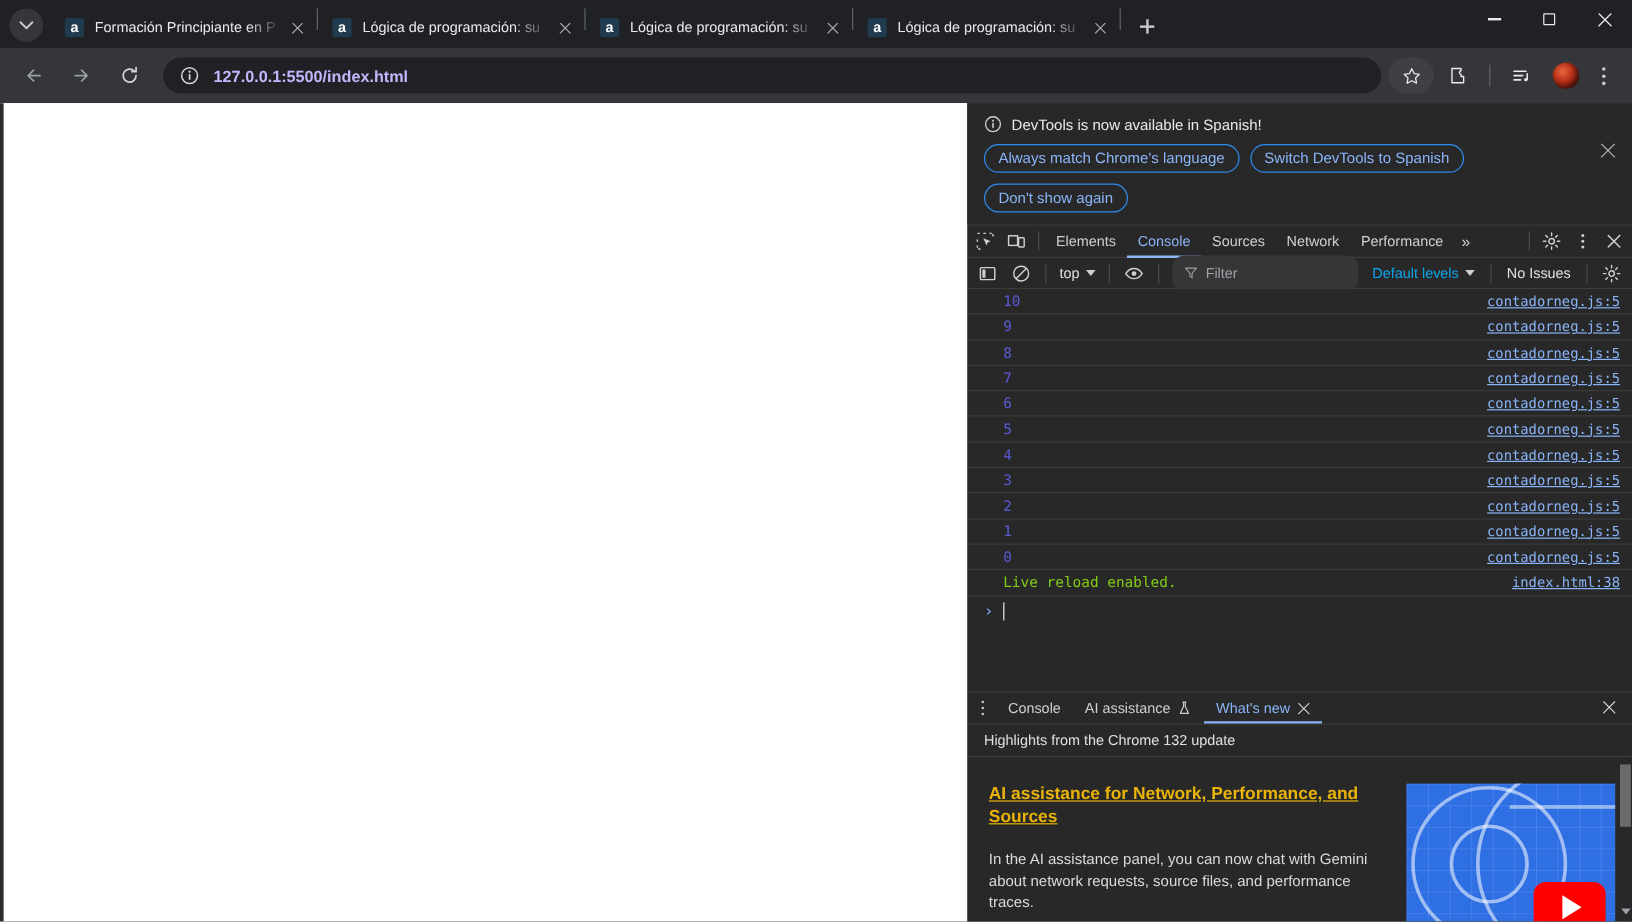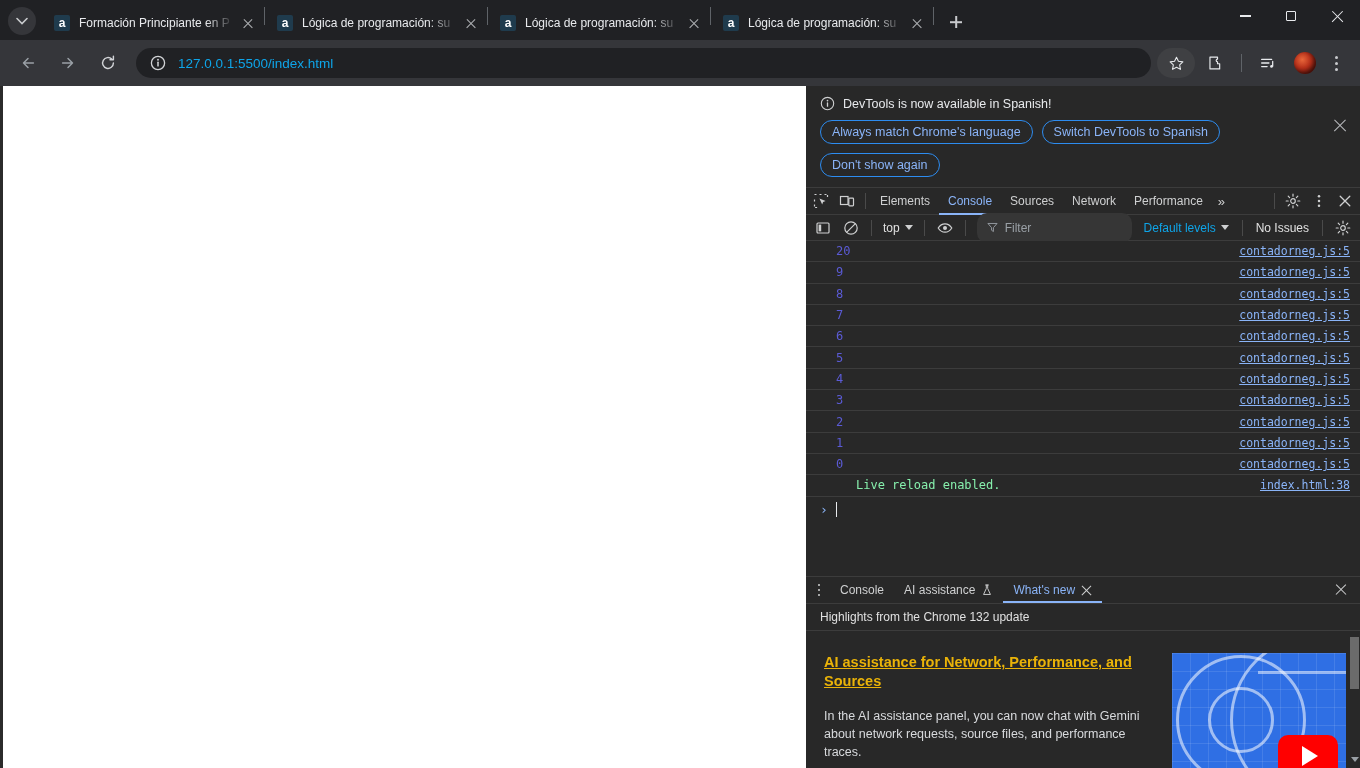--- a/index.html
+++ b/index.html
@@ -75,21 +75,21 @@
 
   
   .toolbar { height:46px; background:#35363a; display:flex; align-items:center; padding:0 8px; flex:0 0 46px; }
   .tb-btn { width:32px; height:32px; margin:0 4px; display:flex; align-items:center; justify-content:center; border-radius:50%; }
   .tb-btn svg { width:18px; height:18px; }
   .omnibox {
     flex:1 1 auto; height:30px; background:#202124; border-radius:16px;
     display:flex; align-items:center; padding:0 14px; margin:0 6px 0 8px; min-width:0;
   }
   .omni-icon { width:16px; height:16px; flex:0 0 16px; margin-right:12px; }
-  .omni-url { color:#0ea5e9; font-size:13.5px; white-space:nowrap; overflow:hidden; }
+  .omni-url { color:#c4b5fd; font-size:13.5px; white-space:nowrap; overflow:hidden;font-weight:bold; }
   .tb-right { display:flex; align-items:center; flex:0 0 auto; }
   .star-pill { width:38px; height:30px; border-radius:15px; background:#3f4043; display:flex; align-items:center; justify-content:center; }
   .tb-sep { width:1px; height:18px; background:#5f6368; margin:0 6px; }
   .avatar {
     width:22px; height:22px; border-radius:50%; margin:0 6px;
     background: radial-gradient(circle at 38% 35%, #e8663a 0%, #b7301a 42%, #7b1b10 78%, #4a0f08 100%);
     box-shadow: inset -2px -2px 4px rgba(0,0,0,.55);
   }
   .kebab { width:28px; height:28px; display:flex; flex-direction:column; align-items:center; justify-content:center; gap:3px; margin-right:2px; }
   .kebab i { width:3px; height:3px; border-radius:50%; background:#c8cacd; display:block; }
@@ -146,21 +146,21 @@
   .levels { font-size:12px; color:#0ea5e9; display:flex; align-items:center; gap:5px; padding:0 6px; white-space:nowrap; }
   .issues { font-size:12px; color:#e0e0e0; padding:0 6px; white-space:nowrap; }
 
   .console-body { flex:1 1 auto; overflow:hidden; background:#282828; }
   .log-row {
     display:flex; align-items:center; justify-content:space-between;
     height:21.3px; border-bottom:1px solid #3c3c3c; padding:0 10px 0 30px;
     font-family:"DejaVu Sans Mono","Liberation Mono",monospace; font-size:12px;
   }
   .log-val { color:#5b5bd6; }
-  .log-val.plain { color:#86efac;margin-left:20px; }
+  .log-val.plain { color:#84cc16; }
   .log-src { color:#8ab4f8; text-decoration:underline; font-size:11.5px; }
   .prompt-row { display:flex; align-items:center; height:26px; padding:0 10px 0 14px; gap:8px; }
   .prompt-caret { color:#8ab4f8; font-size:13px; font-family:"DejaVu Sans Mono",monospace; }
   .caret-bar { width:1px; height:15px; background:#e8eaed; }
 
   
   .drawer { flex:0 0 192px; display:flex; flex-direction:column; border-top:1px solid #3c3c3c; background:#282828; min-height:0;}
   .drawer-tabs { height:27px; display:flex; align-items:center; padding:0 2px; border-bottom:1px solid #3c3c3c; flex:0 0 27px; }
   .drawer-kebab { width:22px; height:22px; display:flex; flex-direction:column; align-items:center; justify-content:center; gap:2.5px; }
   .drawer-kebab i { width:2.6px;height:2.6px;border-radius:50%;background:#cfd0d1;display:block; }
@@ -443,21 +443,21 @@
         <div class="dt-icobtn">
           <svg viewBox="0 0 16 16">
             <circle cx="8" cy="8" r="2.3" stroke="#cfd0d1" stroke-width="1.2" fill="none"></circle>
             <path d="M8 1.2v2M8 12.8v2M1.2 8h2M12.8 8h2M3.2 3.2l1.4 1.4M11.4 11.4l1.4 1.4M12.8 3.2l-1.4 1.4M4.6 11.4l-1.4 1.4" stroke="#cfd0d1" stroke-width="1.2" stroke-linecap="round"></path>
           </svg>
         </div>
       </div>
 
       <div class="console-body">
         <div class="log-row">
-          <span class="log-val">20</span>
+          <span class="log-val">10</span>
           <span class="log-src">contadorneg.js:5</span>
         </div>
         <div class="log-row">
           <span class="log-val">9</span>
           <span class="log-src">contadorneg.js:5</span>
         </div>
         <div class="log-row">
           <span class="log-val">8</span>
           <span class="log-src">contadorneg.js:5</span>
         </div>

